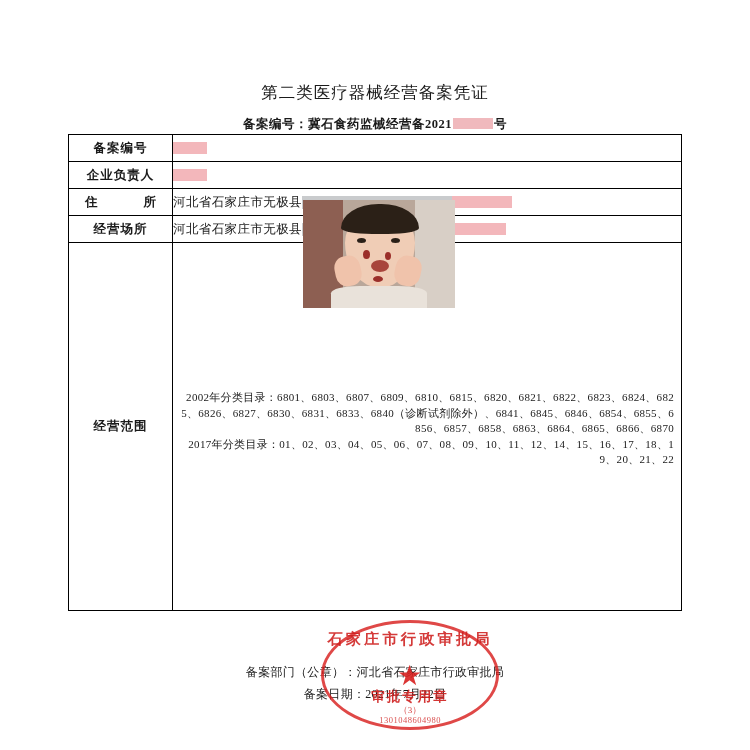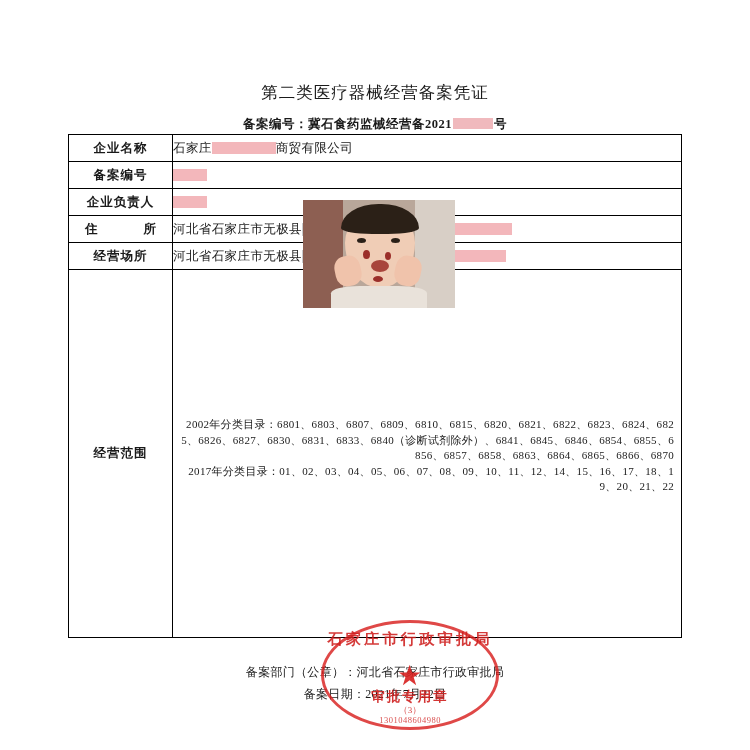--- a/index.html
+++ b/index.html
@@ -243,26 +243,20 @@
   <div class="record-no-row">
     <span class="label">备案编号：</span><span class="val">冀石食药监械经营备2021</span><span class="redact-inline"></span><span class="val">号</span>
   </div>
 
   <table class="cert">
     <colgroup>
         <col style="width:104px">
         <col>
       </colgroup>
     <tbody>
-      <tr class="r-h">
-        <td class="k">企业名称</td>
-        <td class="v">
-          <span>石家庄</span><span class="redact-box" style="width:64px"></span><span>商贸有限公司</span>
-        </td>
-      </tr>
       <tr class="r-h">
         <td class="k">备案编号</td>
         <td class="v">
           <span class="redact-box" style="width:34px"></span>
         </td>
       </tr>
       <tr class="r-h">
         <td class="k">企业负责人</td>
         <td class="v">
           <span class="redact-box" style="width:34px"></span>

